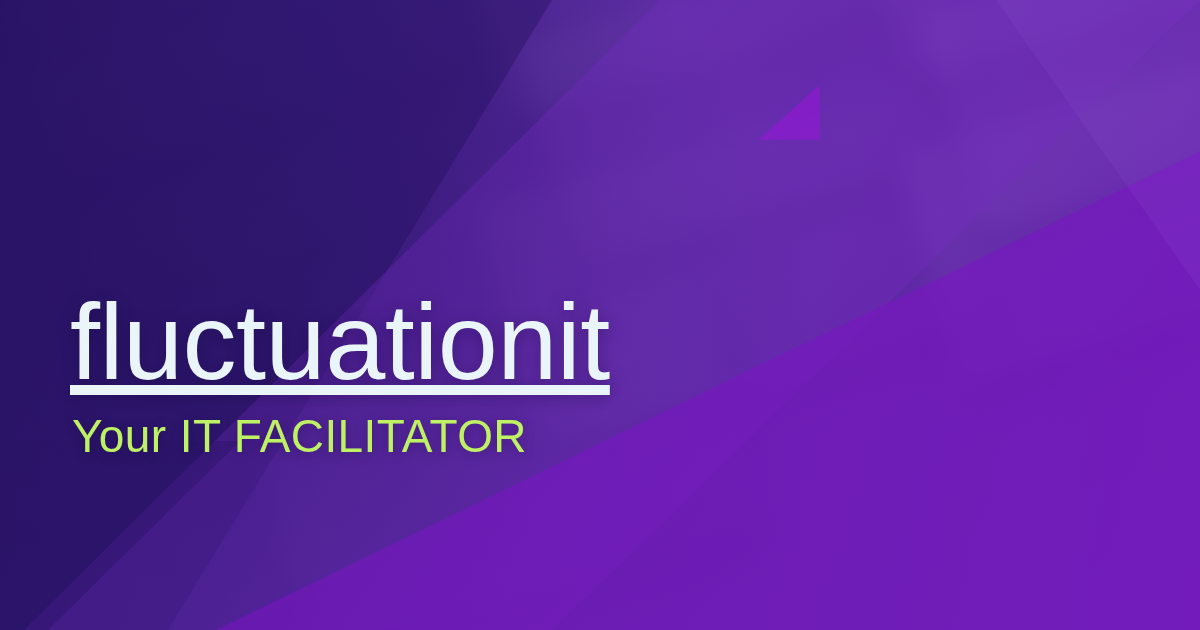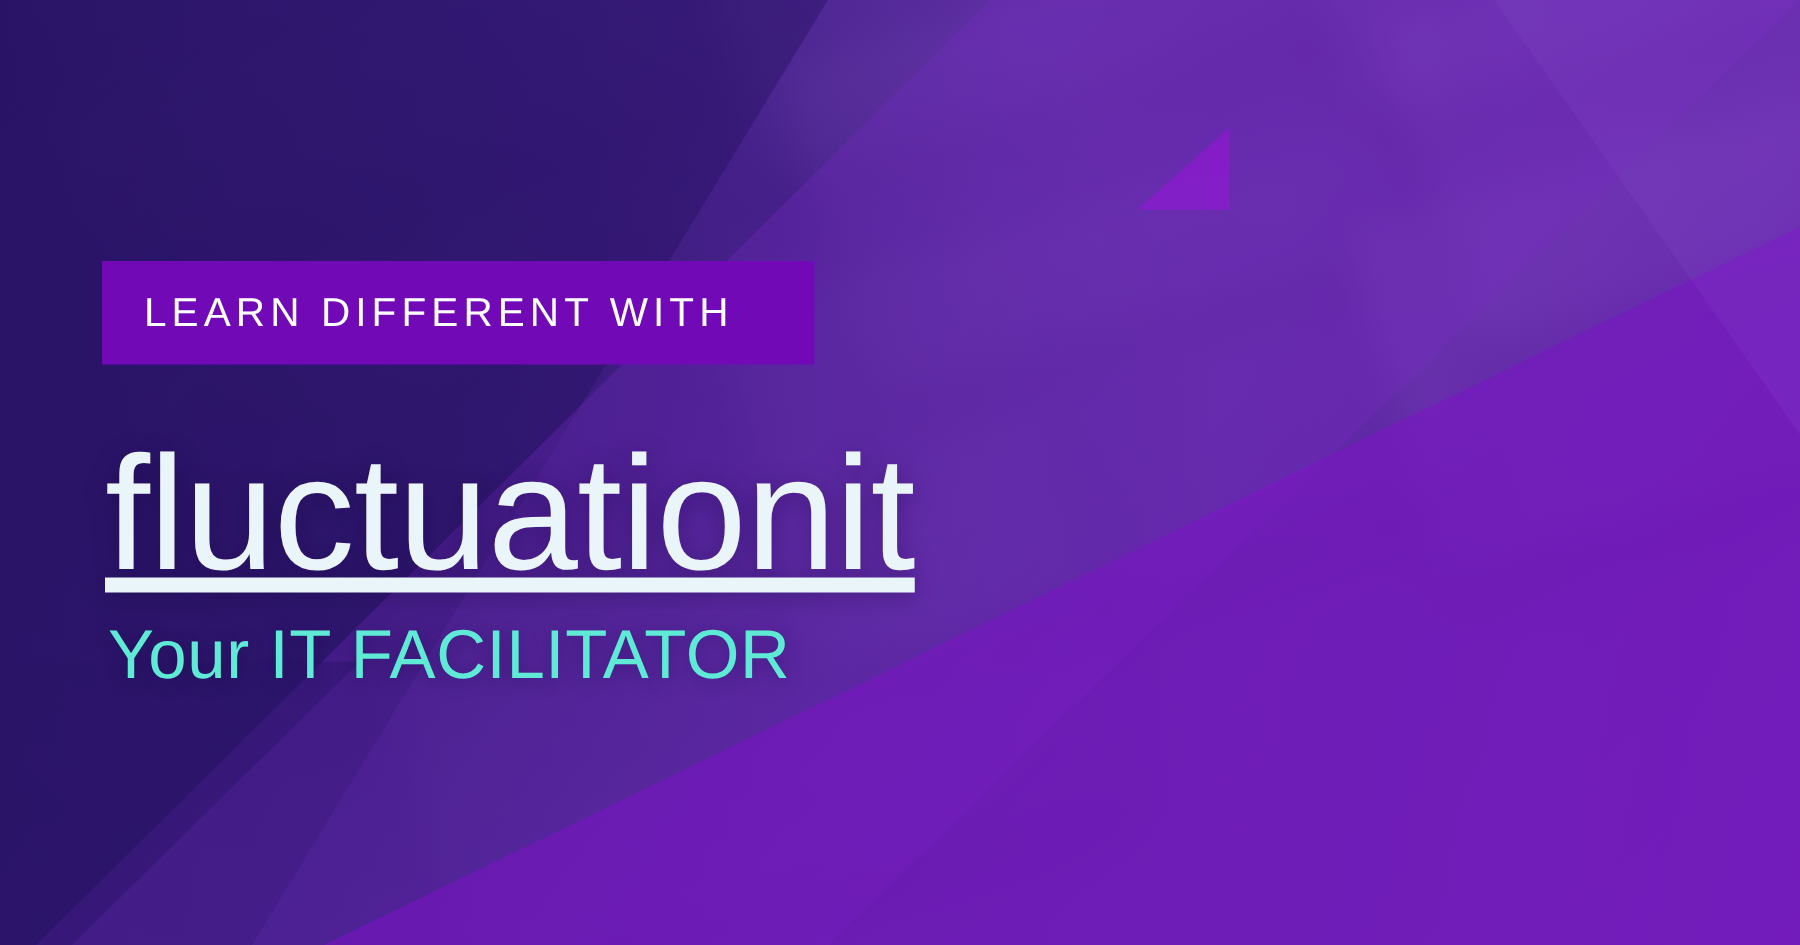--- a/index.html
+++ b/index.html
@@ -207,22 +207,19 @@
     <div class="wedge w-darkleft"></div>
     <div class="wedge w-band"></div>
     <div class="wedge w-bright"></div>
     <div class="wedge w-sliver"></div>
     <div class="wedge w-tri"></div>
     <div class="wedge w-botleft"></div>
   </div>
 
   <div class="content">
 
-    <div class="eyebrow" style="background: rgb(114, 9, 183); color: rgb(255, 255, 255);">
-      <span>LEARN DIFFERENT WITH</span>
-    </div>
 
     <div class="headline" style="color: rgb(234, 245, 250);">fluctuationit</div>
 
-    <div class="subline" style="color: #5eead4;">Your IT FACILITATOR</div>
+    <div class="subline" style="color: #bef264;">Your IT FACILITATOR</div>
 
   </div>
 </div>
 
 </body></html>

